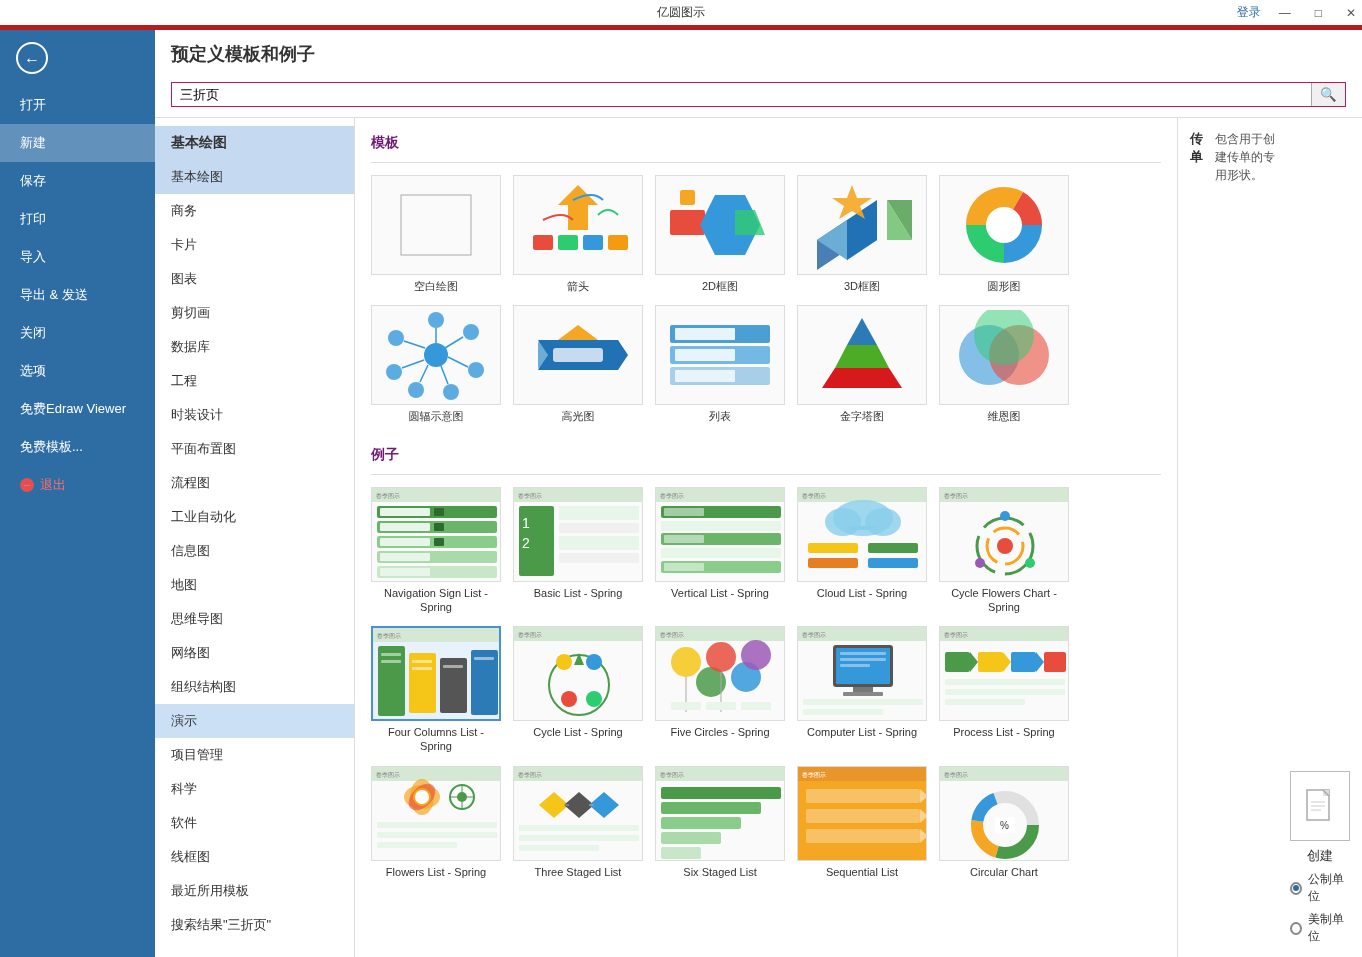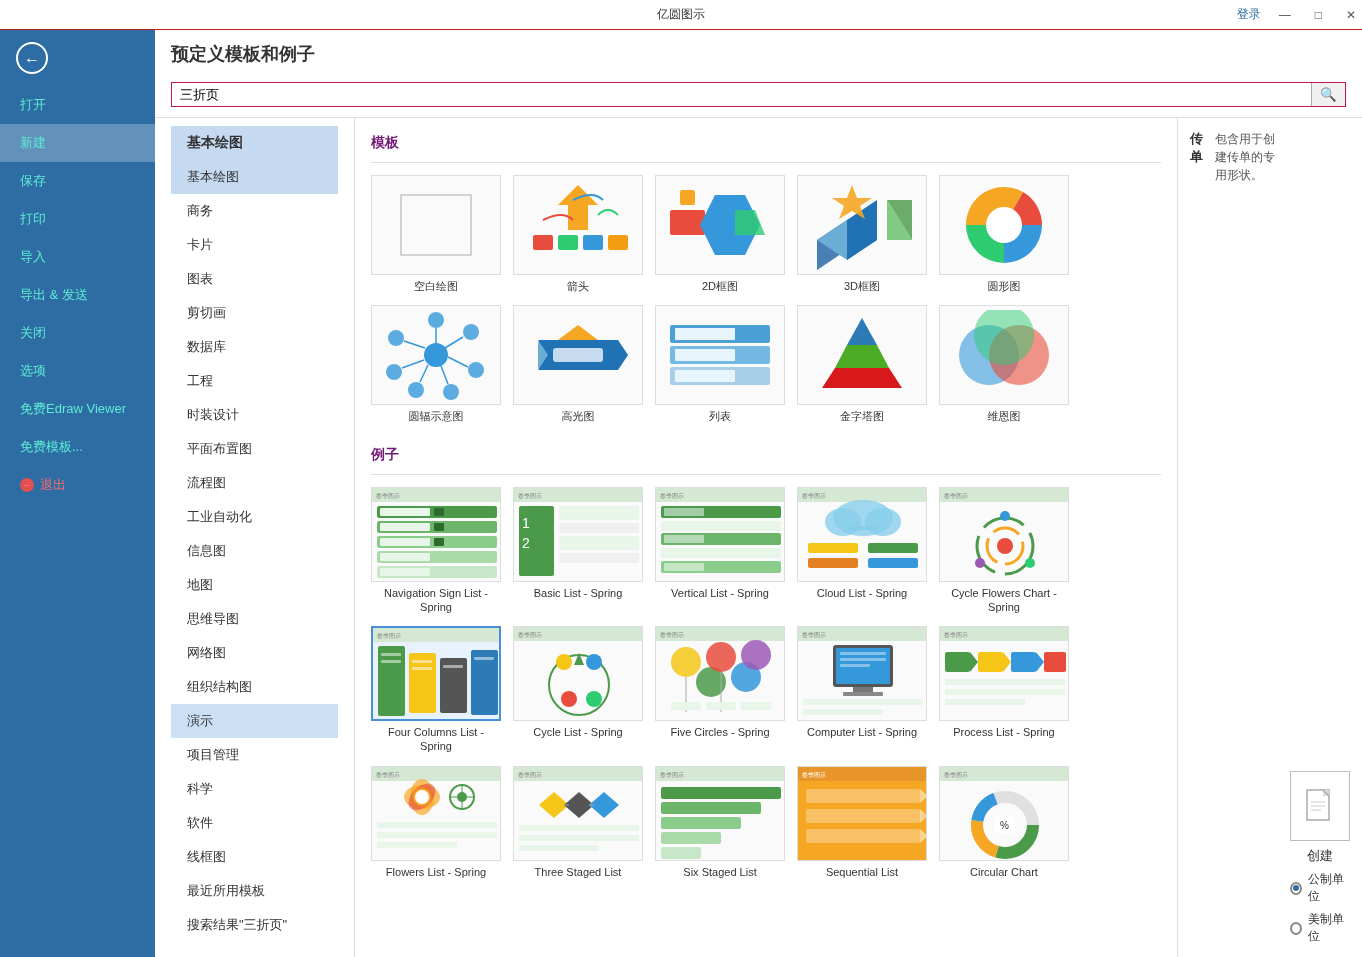--- a/index.html
+++ b/index.html
@@ -1,41 +1,41 @@
 <!DOCTYPE html>
 <html><head>
   <meta charset="utf-8">
   <style>
     * { box-sizing: border-box; margin: 0; padding: 0; }
     body { font-family: "Microsoft YaHei", "SimHei", sans-serif; font-size: 13px; background: #f0f0f0; display: flex; flex-direction: column; height: 957px; overflow: hidden; }
     
     
-    .titlebar { background: #fff; height: 30px; display: flex; align-items: center; justify-content: center; border-bottom: 1px solid #b91c1c; position: relative; }
+    .titlebar { background: #fff; height: 30px; display: flex; align-items: center; justify-content: center; border-bottom: 5px solid #b91c1c; position: relative; }
     .titlebar-title { font-size: 12px; color: #333; }
     .titlebar-controls { position: absolute; right: 0; top: 0; display: flex; align-items: center; height: 100%; gap: 12px; }
     .titlebar-btn { font-size: 12px; color: #555; cursor: pointer; padding: 2px 6px; }
     
     
     .app-body { display: flex; flex: 1; overflow: hidden; }
     
     
     .sidebar { width: 155px; background: #2e6da4; display: flex; flex-direction: column; color: #fff; }
     .sidebar-logo { padding: 12px 16px; display: flex; align-items: center; gap: 10px; }
     .sidebar-back { width: 32px; height: 32px; border-radius: 50%; border: 2px solid #fff; display: flex; align-items: center; justify-content: center; cursor: pointer; font-size: 14px; }
     .sidebar-menu { display: flex; flex-direction: column; flex: 1; }
-    .sidebar-item { padding: 10px 20px; color: #5eead4; cursor: pointer; font-size: 13px; }
+    .sidebar-item { padding: 10px 20px; color: #ffffff; cursor: pointer; font-size: 13px; }
     .sidebar-item.active { background: rgba(255,255,255,0.25); }
     .sidebar-item.danger { color: #ff6b6b; display: flex; align-items: center; gap: 6px; }
     .sidebar-item.danger .dot { width: 14px; height: 14px; background: #e05050; border-radius: 50%; display: flex; align-items: center; justify-content: center; }
     
     
     .content { flex: 1; display: flex; flex-direction: column; background: #fff; overflow: hidden; }
     
     
-    .category-panel { width: 200px; background: #fff; border-right: 1px solid #ddd; overflow-y: auto; padding: 8px 16px; }
+    .category-panel { width: 200px; background: #fff; border-right: 1px solid #ddd; overflow-y: auto; padding: 8px 0; }
     .category-panel-title { padding: 8px 16px; font-size: 14px; font-weight: bold; color: #333; background: #c5d9f1; }
     .category-item { padding: 8px 16px; cursor: pointer; color: #333; font-size: 13px; }
     .category-item.active { background: #c5d9f1; }
     .category-item.selected { background: #cce0f5; }
     
     
     .search-bar { padding: 10px 16px; display: flex; align-items: center; gap: 8px; border-bottom: 1px solid #ddd; }
     .search-input-wrap { flex: 1; display: flex; border: 1px solid #be185d; }
     .search-input { flex: 1; padding: 4px 8px; border: none; outline: none; font-size: 13px; }
     .search-btn { background: #f0f0f0; border: none; border-left: 1px solid #aaa; padding: 4px 8px; cursor: pointer; }

